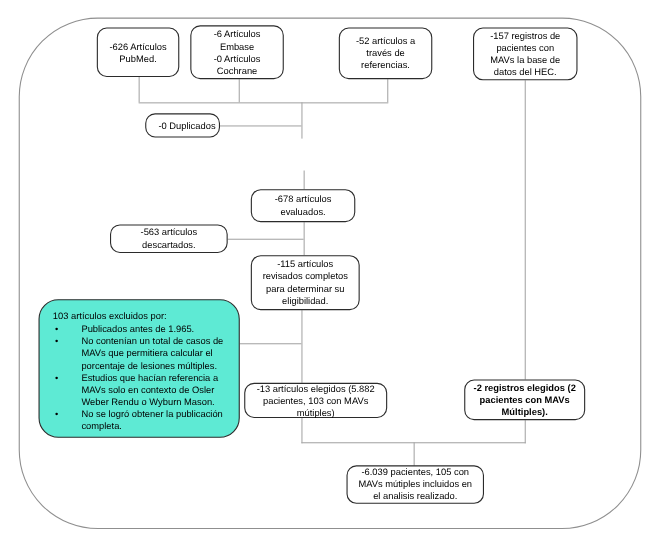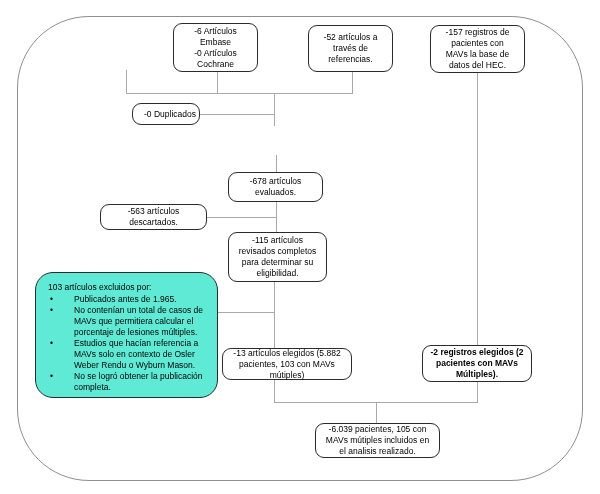--- a/index.html
+++ b/index.html
@@ -48,20 +48,22 @@
   <div class="line v" style="left:275.5px;top:202px;height:30px;"></div>
   <div class="line h" style="left:207px;top:216.5px;width:69px;"></div>
   <div class="line v" style="left:273.5px;top:282px;height:66px;"></div>
   <div class="line h" style="left:218px;top:311.5px;width:56px;"></div>
   <div class="line v" style="left:476.5px;top:73px;height:272px;"></div>
   <div class="line v" style="left:273.5px;top:380px;height:23px;"></div>
   <div class="line v" style="left:476.5px;top:382px;height:21px;"></div>
   <div class="line h" style="left:273.5px;top:401.5px;width:204px;"></div>
   <div class="line v" style="left:375.5px;top:401.5px;height:22px;"></div>
 
+  <div class="box" style="left:88px;top:25px;width:75px;height:45px;">-626 Artículos
+PubMed.</div>
 
   <div class="box" style="left:173px;top:23px;width:85px;height:49px;">-6 Artículos
 Embase
 -0 Artículos
 Cochrane</div>
 
   <div class="box" style="left:308px;top:25px;width:85px;height:47px;">-52 artículos a
 través de
 referencias.</div>
 

